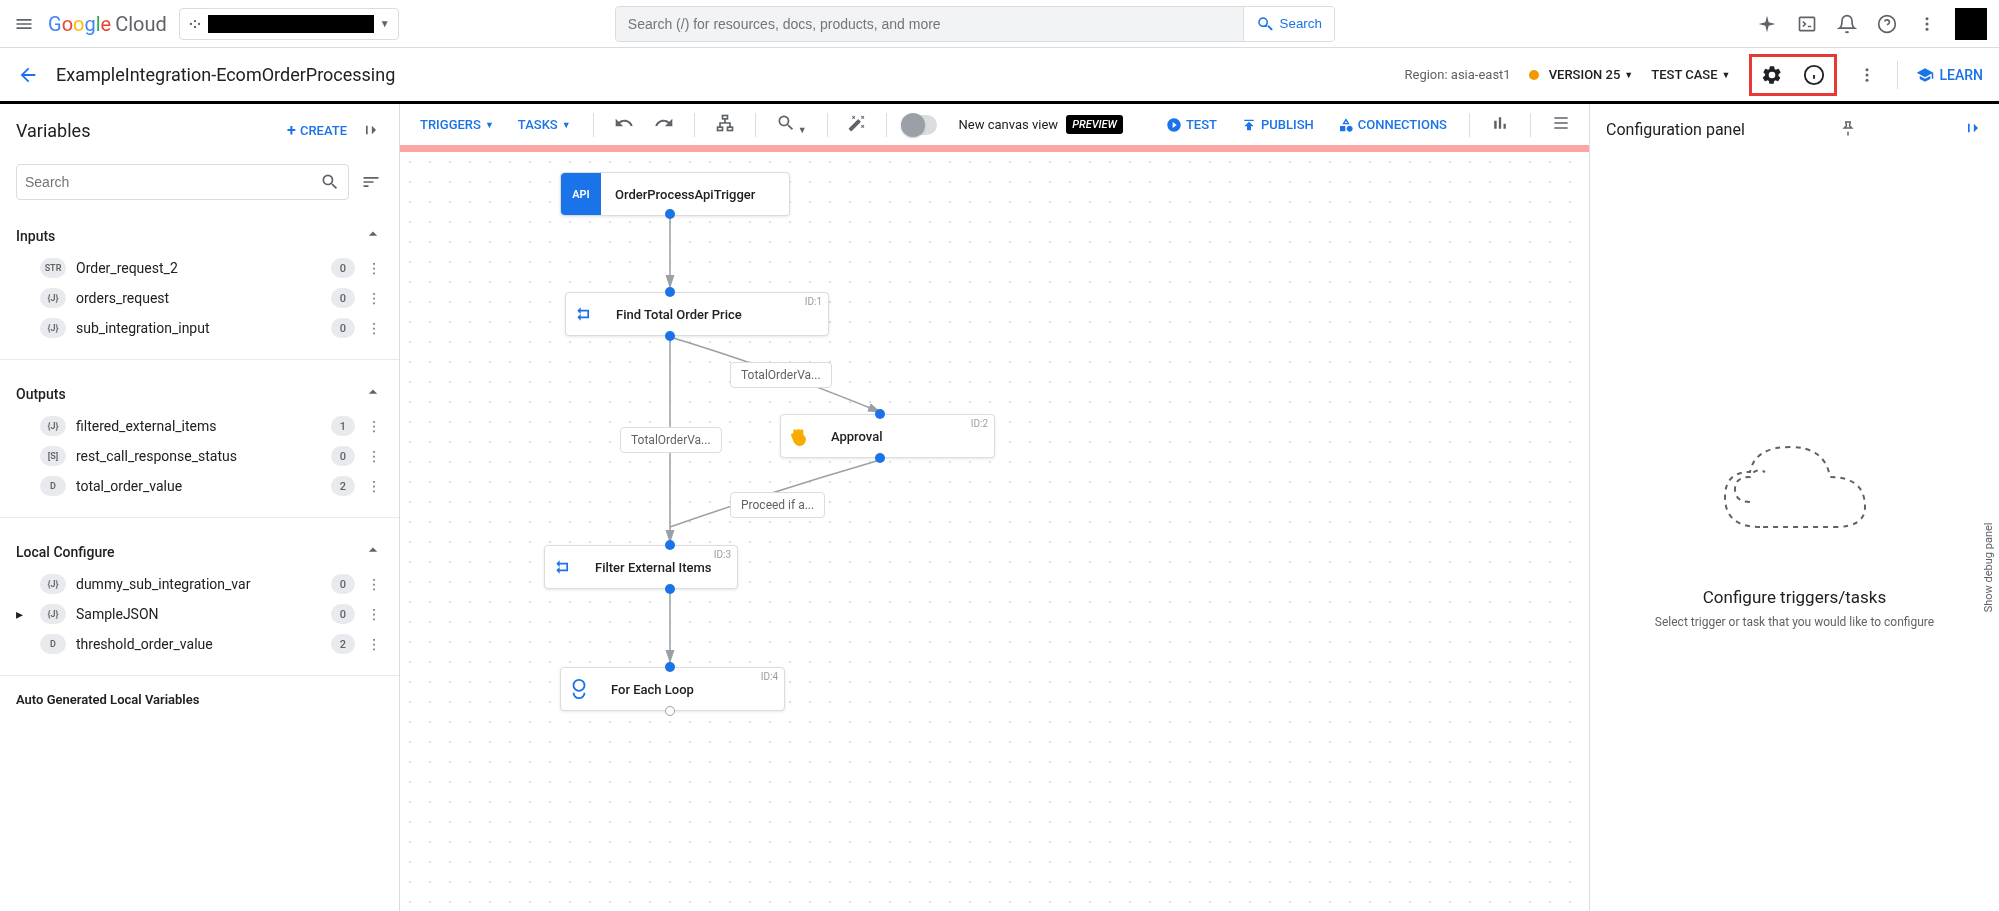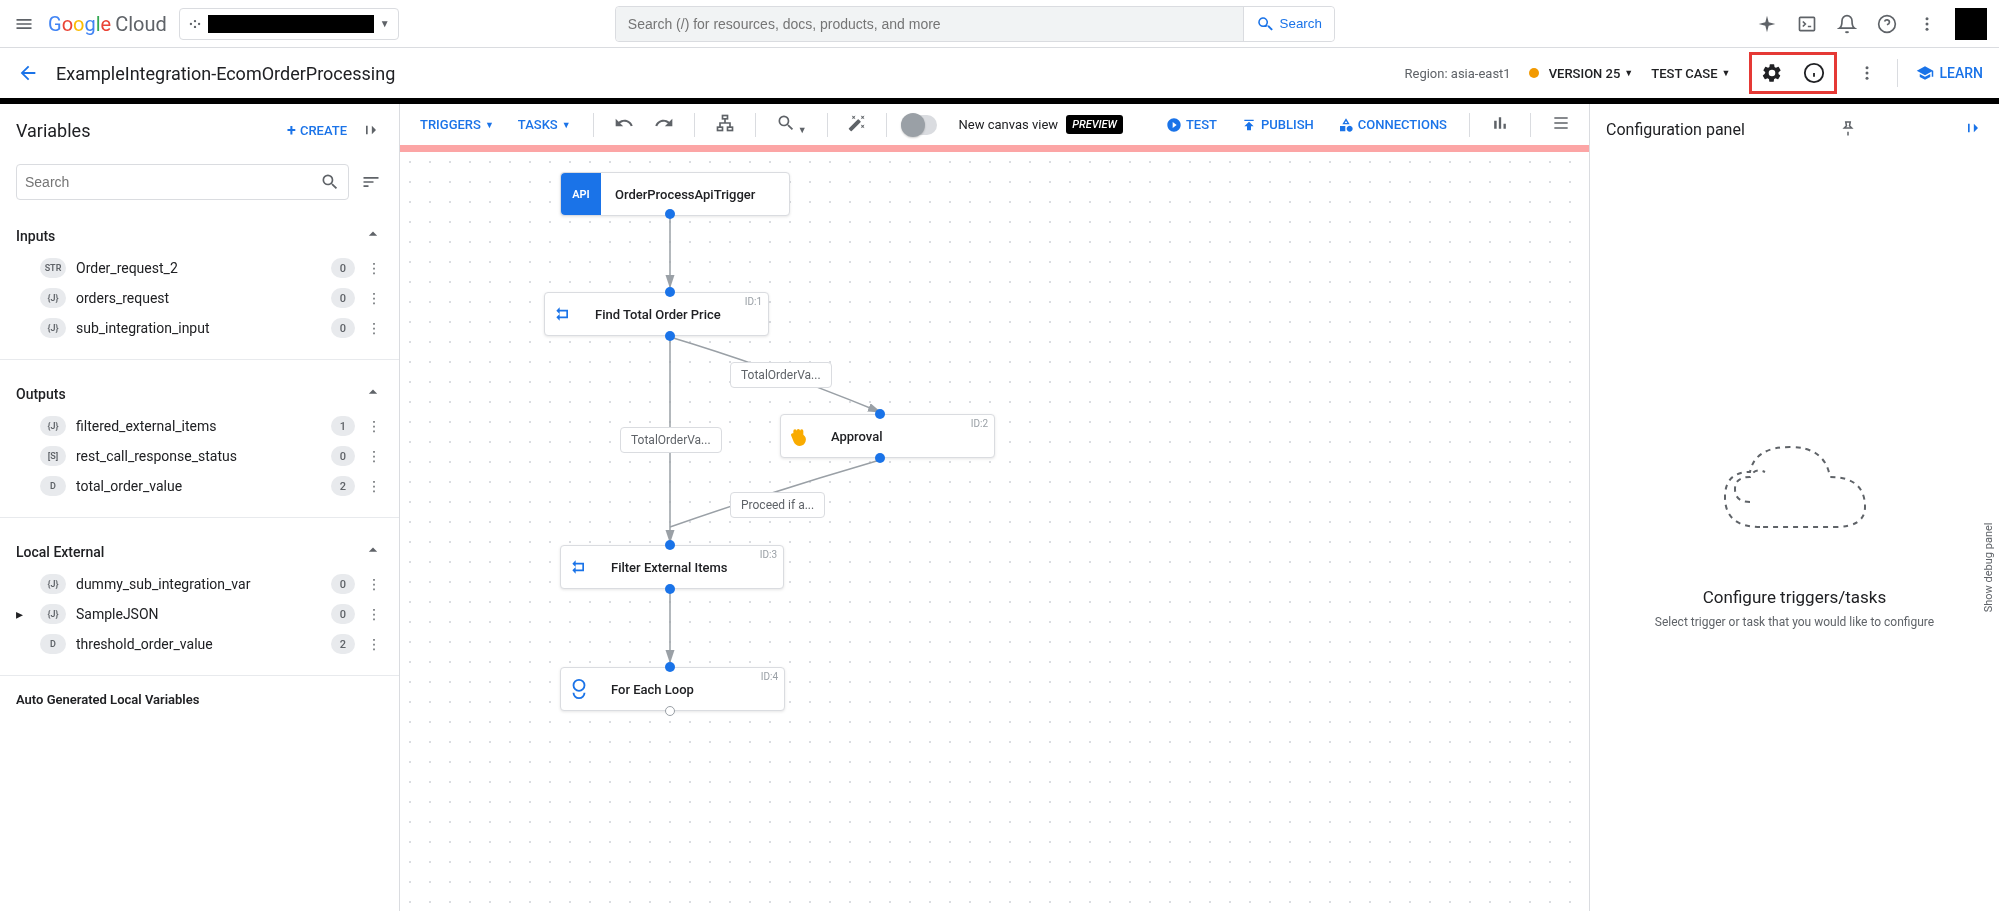--- a/index.html
+++ b/index.html
@@ -11,21 +11,21 @@
 .logo-google .g1{color:#4285f4}.logo-google .g2{color:#ea4335}.logo-google .g3{color:#fbbc04}.logo-google .g4{color:#4285f4}.logo-google .g5{color:#34a853}.logo-google .g6{color:#ea4335}
 .logo-cloud { color: #5f6368; }
 .project-selector { border: 1px solid #dadce0; border-radius: 4px; height: 32px; width: 220px; display: flex; align-items: center; padding: 0 8px; gap: 6px; background: #fff; cursor:pointer; }
 .project-selector .blackbox { background: #000; flex: 1; height: 18px; }
 .search-bar { flex: 1; max-width: 720px; margin: 12px auto; display: flex; border: 1px solid #dadce0; border-radius: 4px; height: 36px; }
 .search-bar input { flex: 1; border: none; outline: none; padding: 0 12px; font-size: 14px; background: #f1f3f4; border-radius: 4px 0 0 4px;}
 .search-bar button { border: none; border-left: 1px solid #dadce0; background: #fff; padding: 0 12px; display: flex; align-items: center; gap: 6px; color: #1a73e8; font-weight: 500; cursor:pointer; border-radius: 0 4px 4px 0;}
 .top-right { display: flex; align-items: center; gap: 16px; margin-left: auto; }
 .icon-btn { width: 24px; height: 24px; display:flex; align-items:center; justify-content:center; cursor:pointer; color: #5f6368; }
 .avatar { width: 32px; height: 32px; background: #000; }
-.sub-header { height: 56px; border-bottom: 6px solid #000000; display: flex; align-items: center; padding: 0 16px; gap: 16px; }
+.sub-header { height: 56px; border-bottom: 3px solid #000000; display: flex; align-items: center; padding: 0 16px; gap: 16px; }
 .back-arrow { color: #1a73e8; cursor:pointer; }
 .integration-title { font-size: 18px; }
 .sub-header-right { margin-left: auto; display: flex; align-items: center; gap: 18px; }
 .region-label { color: #5f6368; font-size: 13px; }
 .orange-dot { width: 10px; height: 10px; background: #f29900; border-radius: 50%; display:inline-block; margin-right:6px; }
 .dropdown-btn { font-weight: 500; font-size: 13px; display:flex; align-items:center; gap:4px; cursor:pointer; }
 .red-box { border: 3px solid #e53935; padding: 6px 8px; display:flex; gap:18px; align-items:center; }
 .learn-btn { color: #1a73e8; font-weight: 500; display:flex; align-items:center; gap:6px; cursor:pointer; }
 .content { display: flex; height: calc(100vh - 104px); position:relative; }
 .sidebar { width: 400px; border-right: 1px solid #dadce0; display:flex; flex-direction:column; }
@@ -278,21 +278,21 @@
         <span class="var-type-badge">D</span>
         <span class="var-name">total_order_value</span>
         <span class="var-count">2</span>
         <span class="var-menu">⋮</span>
       </div>
     </div>
     <div class="divider"></div>
 
     <div class="var-section">
       <div class="var-section-head">
-        <span>Local External</span>
+        <span>Local Configure</span>
         <span class="chev"><svg width="20" height="20" viewBox="0 0 24 24" fill="#5f6368">
               <path d="M7 14l5-5 5 5H7z"></path>
             </svg></span>
       </div>
       <div class="var-row">
         <span class="expand-caret"></span>
         <span class="var-type-badge">{J}</span>
         <span class="var-name">dummy_sub_integration_var</span>
         <span class="var-count">0</span>
         <span class="var-menu">⋮</span>
@@ -395,21 +395,21 @@
         <path d="M270 280 L270 390" stroke="#9aa0a6" stroke-width="1.5" fill="none" marker-end="url(#arrow)"></path>
         <line x1="270" y1="438" x2="270" y2="510" stroke="#9aa0a6" stroke-width="1.5" marker-end="url(#arrow)"></line>
       </svg>
 
       <div class="node" style="left:160px;top:20px;width:230px">
         <div class="node-api-badge">API</div>
         <div class="node-label">OrderProcessApiTrigger</div>
       </div>
       <div class="conn-dot" style="left:270px;top:62px"></div>
 
-      <div class="node" style="left:144px;top:140px;width:225px">
+      <div class="node" style="left:165px;top:140px;width:264px">
         <div class="node-id">ID:1</div>
         <div class="node-icon">
             <svg width="20" height="20" viewBox="0 0 24 24" fill="#1a73e8">
               <path d="M8 4l-4 4 4 4V9h8v6H8v-3l-4 4 4 4v-3h10V7H8z"></path>
             </svg>
           </div>
         <div class="node-label">Find Total Order Price</div>
       </div>
       <div class="conn-dot" style="left:270px;top:140px"></div>
       <div class="conn-dot" style="left:270px;top:184px"></div>
@@ -424,21 +424,21 @@
               <path d="M13 24c-3.26 0-6.19-1.99-7.4-5.02l-3.03-7.61A2 2 0 014.44 8.6l.77.22V6a2 2 0 014 0v-.5a2 2 0 014 0V6a2 2 0 014 0v4.5a7.5 7.5 0 01-4.21 13.5z"></path>
             </svg>
           </div>
         <div class="node-label">Approval</div>
       </div>
       <div class="conn-dot" style="left:480px;top:262px"></div>
       <div class="conn-dot" style="left:480px;top:306px"></div>
 
       <div class="edge-label" style="left:330px;top:340px">Proceed if a...</div>
 
-      <div class="node" style="left:160px;top:393px;width:224px">
+      <div class="node" style="left:144px;top:393px;width:194px">
         <div class="node-id">ID:3</div>
         <div class="node-icon">
             <svg width="20" height="20" viewBox="0 0 24 24" fill="#1a73e8">
               <path d="M8 4l-4 4 4 4V9h8v6H8v-3l-4 4 4 4v-3h10V7H8z"></path>
             </svg>
           </div>
         <div class="node-label">Filter External Items</div>
       </div>
       <div class="conn-dot" style="left:270px;top:393px"></div>
       <div class="conn-dot" style="left:270px;top:437px"></div>

